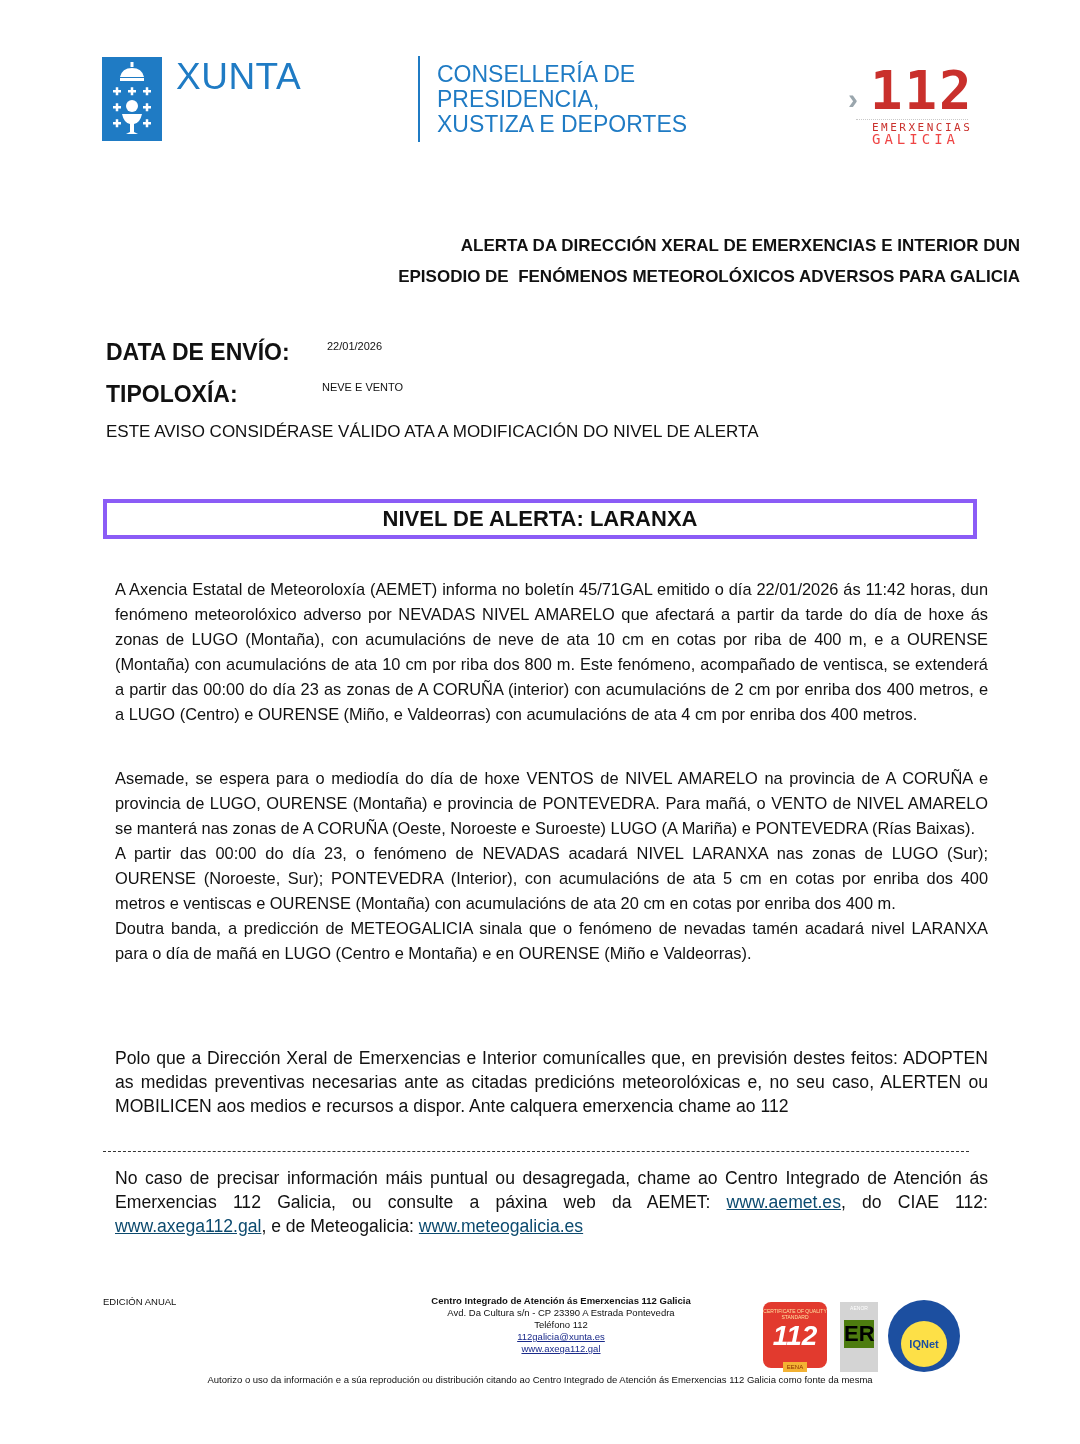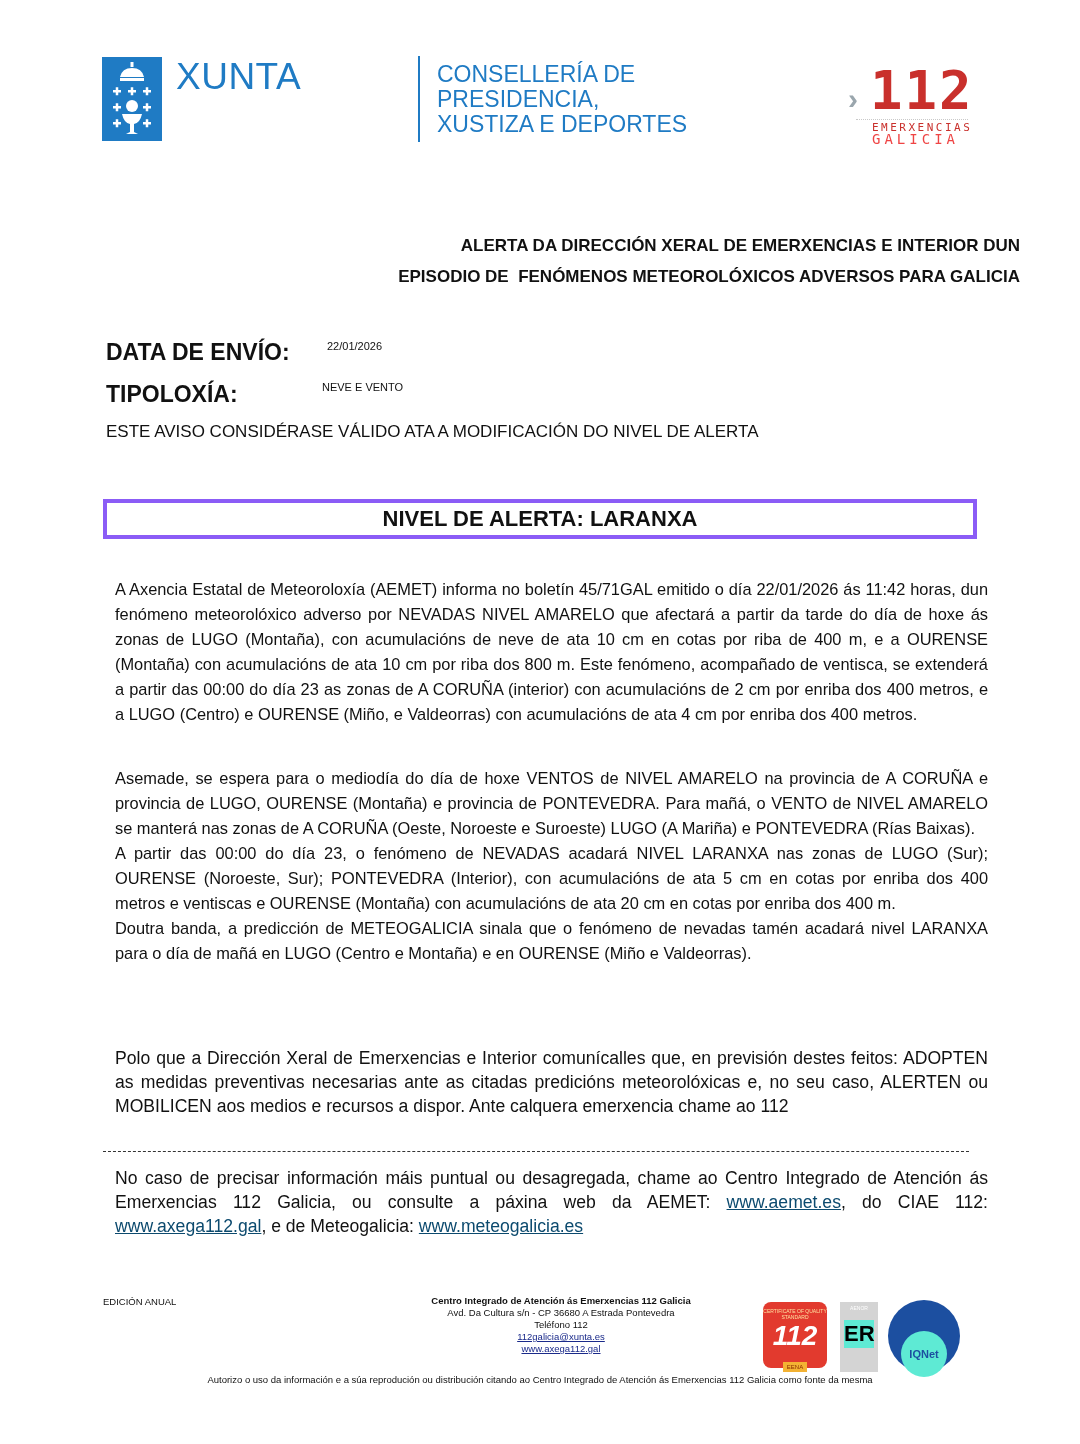--- a/index.html
+++ b/index.html
@@ -42,24 +42,24 @@
   .f-center { left: 380px; width: 362px; top: 1295px; text-align: center; font-size: 9.5px; line-height: 12px; }
   .f-center .b { font-weight: bold; }
   .f-center a { color: #1a2a8a; text-decoration: underline; }
   .f-auth { left: 60px; width: 960px; top: 1374px; text-align: center; font-size: 9.5px; }
 
   .cert-eena { left: 763px; top: 1302px; width: 64px; height: 66px; background: #e23a2e; border-radius: 8px; }
   .cert-eena .t { position: absolute; top: 6px; width: 100%; text-align: center; color: #ffe0a0; font-size: 5px; line-height: 6px; }
   .cert-eena .n { position: absolute; top: 18px; width: 100%; text-align: center; color: #fff; font-size: 28px; font-weight: bold; font-style: italic; }
   .cert-eena .e { position: absolute; bottom: -4px; left: 20px; width: 24px; height: 10px; background: #f3b233; color: #8a2a00; font-size: 6px; text-align: center; line-height: 10px; }
   .cert-aenor { left: 840px; top: 1302px; width: 38px; height: 70px; background: #d4d4d4; }
-  .cert-aenor .er { position: absolute; left: 4px; top: 18px; width: 30px; height: 28px; background: #5eead4; color: #000; font-weight: bold; font-size: 22px; line-height: 28px; text-align: center; }
+  .cert-aenor .er { position: absolute; left: 4px; top: 18px; width: 30px; height: 28px; background: #4d7c0f; color: #000; font-weight: bold; font-size: 22px; line-height: 28px; text-align: center; }
   .cert-aenor .t { position: absolute; top: 3px; width: 100%; text-align: center; color: #fff; font-size: 5px; }
   .cert-iqnet { left: 888px; top: 1300px; width: 72px; height: 72px; border-radius: 50%; background: #1c4fa0; }
-  .cert-iqnet .inner { position: absolute; left: 13px; top: 31px; width: 46px; height: 46px; border-radius: 50%; background: #5eead4; display: flex; align-items: center; justify-content: center; color: #1c4fa0; font-size: 11px; font-weight: bold; }
+  .cert-iqnet .inner { position: absolute; left: 13px; top: 21px; width: 46px; height: 46px; border-radius: 50%; background: #fde047; display: flex; align-items: center; justify-content: center; color: #1c4fa0; font-size: 11px; font-weight: bold; }
 </style>
 </head>
 <body>
 
 <div class="abs xunta-shield">
   <svg width="60" height="84" viewBox="0 0 60 84">
     <g fill="#fff">
       <rect x="28.5" y="5" width="3" height="5"></rect>
       <path d="M18 20 Q20 11 30 11 Q40 11 42 20 Z"></path>
       <rect x="18" y="21" width="24" height="3"></rect>
@@ -129,21 +129,21 @@
   <p style="white-space:pre-line;">Polo que a Dirección Xeral de Emerxencias e Interior comunícalles que, en previsión destes feitos: ADOPTEN as medidas preventivas necesarias ante as citadas predicións meteorolóxicas e, no seu caso, ALERTEN ou MOBILICEN aos medios e recursos a dispor.    Ante calquera emerxencia chame ao 112</p>
 </div>
 <div class="abs dash-line"></div>
 <div class="abs para para2 links" style="top:1166px;">
   <p><span>No caso de precisar información máis puntual ou desagregada, chame ao Centro Integrado de Atención ás Emerxencias 112 Galicia, ou consulte a páxina web da AEMET: </span><a>www.aemet.es</a><span>, do CIAE 112: </span><a>www.axega112.gal</a><span>, e de Meteogalicia: </span><a>www.meteogalicia.es</a></p>
 </div>
 
 <div class="abs f-edition">EDICIÓN ANUAL</div>
 <div class="abs f-center">
   <div class="b">Centro Integrado de Atención ás Emerxencias 112 Galicia</div>
-  <div>Avd. Da Cultura s/n - CP 36680 A Estrada Pontevedra</div>
+  <div>Avd. Da Cultura s/n - CP 23390 A Estrada Pontevedra</div>
   <div>Teléfono 112</div>
   <div><a>112galicia@xunta.es</a></div>
   <div><a>www.axega112.gal</a></div>
 </div>
 
 <div class="abs cert-eena">
   <div class="t">CERTIFICATE OF QUALITY STANDARD</div>
   <div class="n">112</div>
   <div class="e">EENA</div>
 </div>

